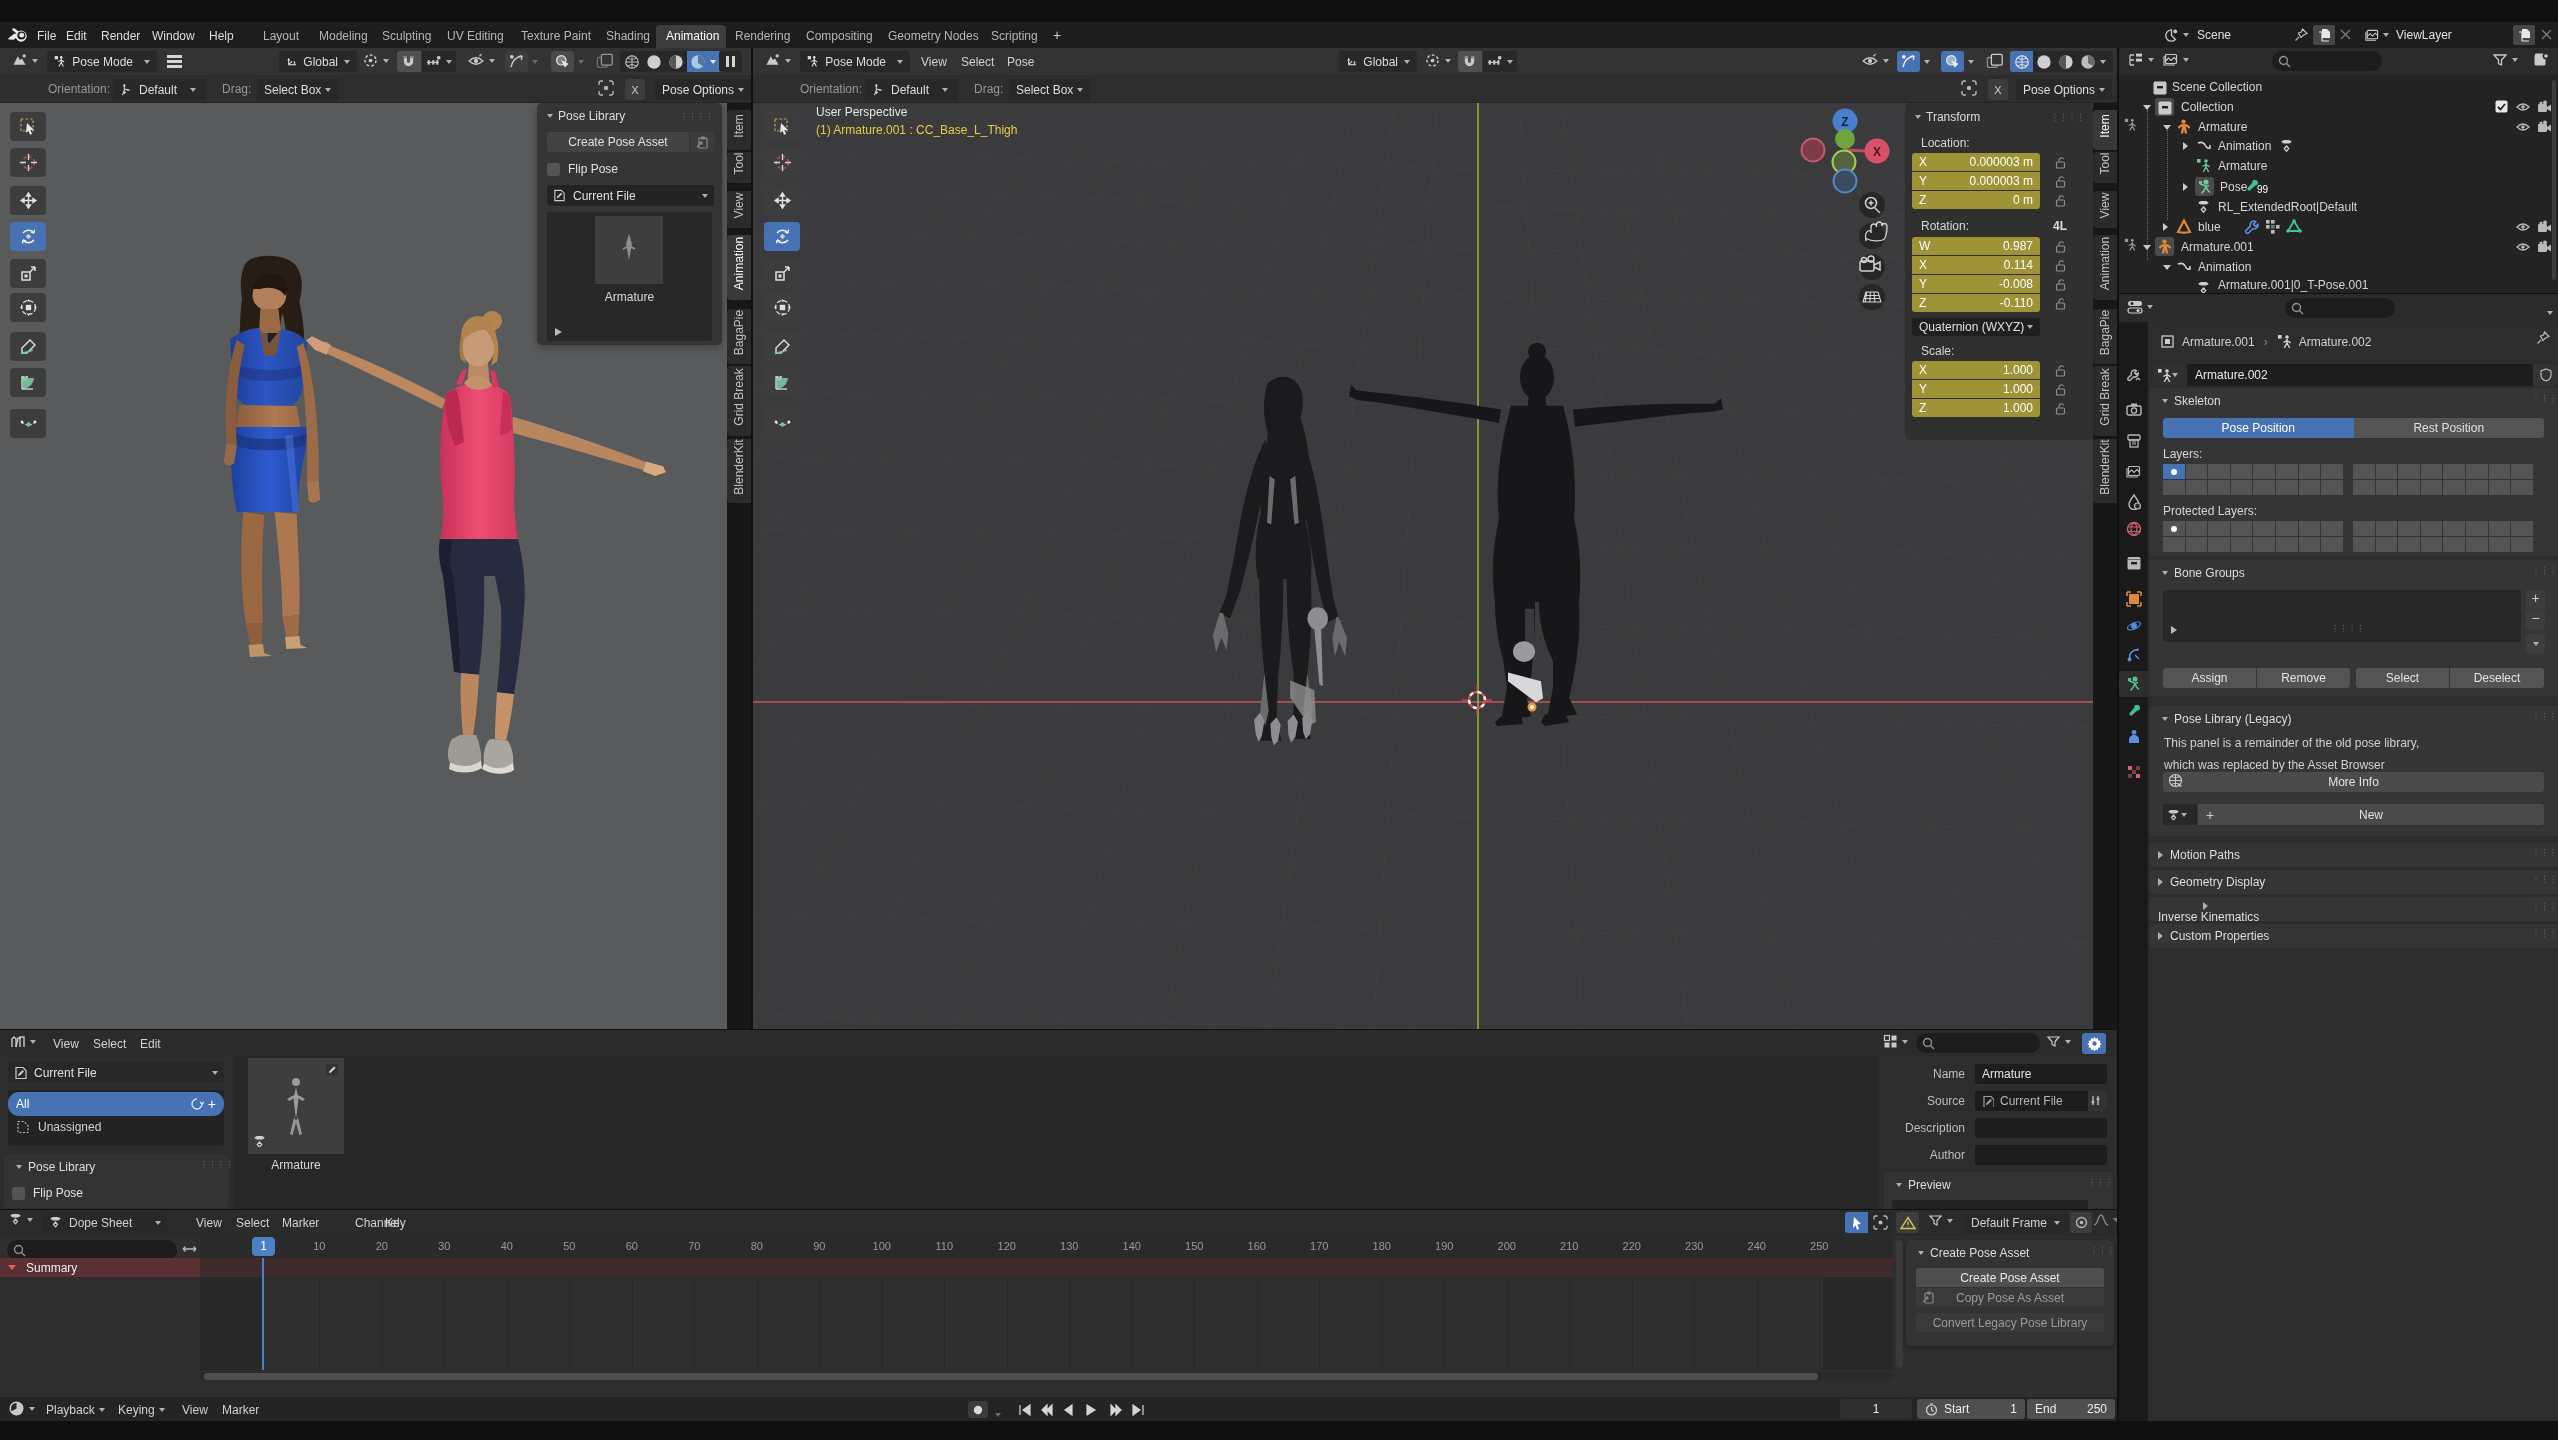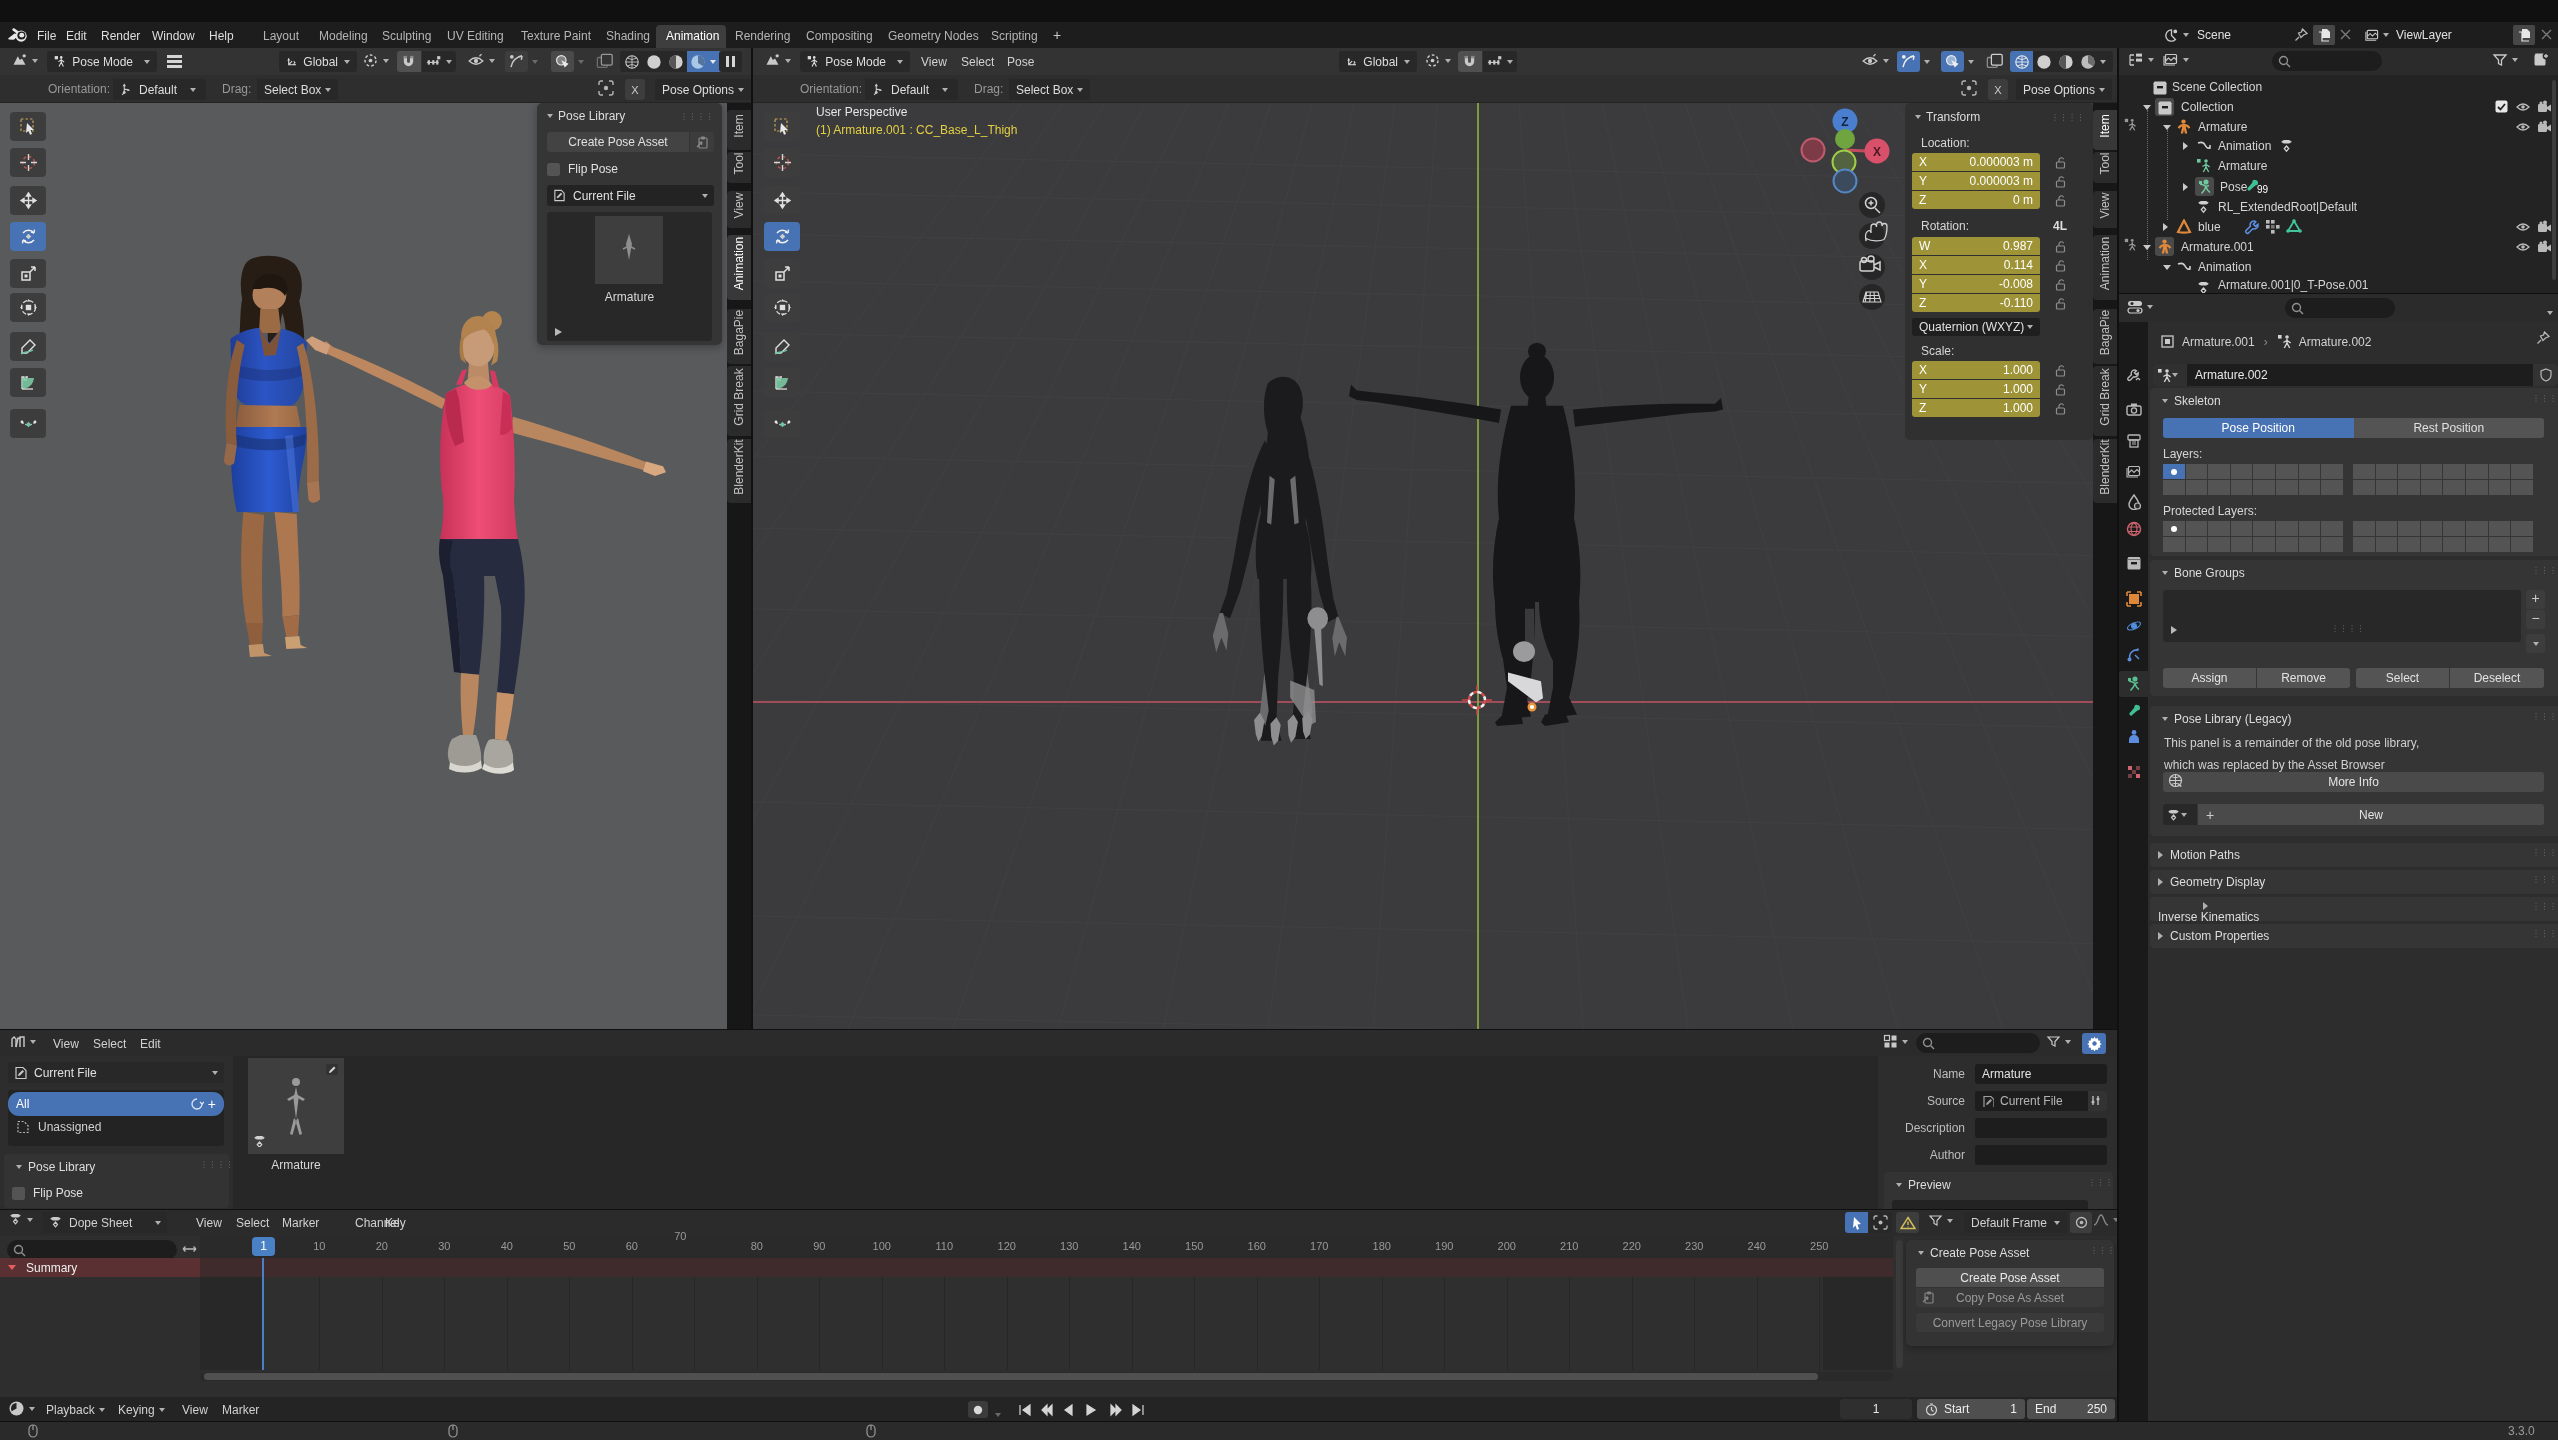--- a/index.html
+++ b/index.html
@@ -1597,21 +1597,21 @@
       <div class="abs" style="left:182px;top:33px;"><svg width="15" height="12" viewBox="0 0 15 12">
           <path d="M1 6 h13 M1 6 l2.5-2.5 M1 6 l2.5 2.5 M14 6 l-2.5-2.5 M14 6 l-2.5 2.5" stroke="#b9b9b9" stroke-width="1.3" fill="none"></path>
         </svg></div>
       <div class="abs" style="left:200px;top:26px;width:1693px;height:22px;background:#2a2a2a;"></div>
       <div class="abs" style="left:299.25px;top:30px;width:40px;text-align:center;color:#999;font-size:11px;">10</div>
       <div class="abs" style="left:361.75px;top:30px;width:40px;text-align:center;color:#999;font-size:11px;">20</div>
       <div class="abs" style="left:424.25px;top:30px;width:40px;text-align:center;color:#999;font-size:11px;">30</div>
       <div class="abs" style="left:486.75px;top:30px;width:40px;text-align:center;color:#999;font-size:11px;">40</div>
       <div class="abs" style="left:549.25px;top:30px;width:40px;text-align:center;color:#999;font-size:11px;">50</div>
       <div class="abs" style="left:611.75px;top:30px;width:40px;text-align:center;color:#999;font-size:11px;">60</div>
-      <div class="abs" style="left:674.25px;top:20px;width:40px;text-align:left;color:#999;font-size:11px;">70</div>
+      <div class="abs" style="left:674.25px;top:30px;width:40px;text-align:center;color:#999;font-size:11px;">70</div>
       <div class="abs" style="left:736.75px;top:30px;width:40px;text-align:center;color:#999;font-size:11px;">80</div>
       <div class="abs" style="left:799.25px;top:30px;width:40px;text-align:center;color:#999;font-size:11px;">90</div>
       <div class="abs" style="left:861.75px;top:30px;width:40px;text-align:center;color:#999;font-size:11px;">100</div>
       <div class="abs" style="left:924.25px;top:30px;width:40px;text-align:center;color:#999;font-size:11px;">110</div>
       <div class="abs" style="left:986.75px;top:30px;width:40px;text-align:center;color:#999;font-size:11px;">120</div>
       <div class="abs" style="left:1049.25px;top:30px;width:40px;text-align:center;color:#999;font-size:11px;">130</div>
       <div class="abs" style="left:1111.75px;top:30px;width:40px;text-align:center;color:#999;font-size:11px;">140</div>
       <div class="abs" style="left:1174.25px;top:30px;width:40px;text-align:center;color:#999;font-size:11px;">150</div>
       <div class="abs" style="left:1236.75px;top:30px;width:40px;text-align:center;color:#999;font-size:11px;">160</div>
       <div class="abs" style="left:1299.25px;top:30px;width:40px;text-align:center;color:#999;font-size:11px;">170</div>
@@ -1748,34 +1748,13 @@
           <path d="M6.5 7 V4 M6.5 7 l2 1.5 M5 1 h3" stroke="#d5d5d5" stroke-width="1.2"></path>
         </svg>
         <span style="margin-left:6px;">Start</span>
         <span style="margin-left:auto;">1</span>
       </div>
       <div class="abs row" style="left:2027px;top:2px;width:88px;height:20px;background:#4f4f4f;border-radius:3px;padding:0 8px;color:#eee;">
         <span>End</span>
         <span style="margin-left:auto;">250</span>
       </div>
     </div>
-  <div class="abs" id="status" style="left:0;top:1422px;width:2558px;height:18px;background:#2a2a2a;">
-      <div class="abs row" style="left:28px;top:2px;">
-        <svg width="10" height="14" viewBox="0 0 10 14">
-          <rect x="1" y="1" width="8" height="12" rx="4" fill="none" stroke="#999" stroke-width="1.2"></rect>
-          <path d="M5 1 v5" stroke="#999" stroke-width="1.2"></path>
-        </svg>
-      </div>
-      <div class="abs row" style="left:448px;top:2px;">
-        <svg width="10" height="14" viewBox="0 0 10 14">
-          <rect x="1" y="1" width="8" height="12" rx="4" fill="none" stroke="#999" stroke-width="1.2"></rect>
-          <path d="M5 1 v5" stroke="#999" stroke-width="1.2"></path>
-        </svg>
-      </div>
-      <div class="abs row" style="left:866px;top:2px;">
-        <svg width="10" height="14" viewBox="0 0 10 14">
-          <rect x="1" y="1" width="8" height="12" rx="4" fill="none" stroke="#999" stroke-width="1.2"></rect>
-          <path d="M5 1 v5" stroke="#999" stroke-width="1.2"></path>
-        </svg>
-      </div>
-      <div class="abs" style="left:2508px;top:2px;color:#9a9a9a;">3.3.0</div>
-    </div>
 </div>
 
 </body></html>

